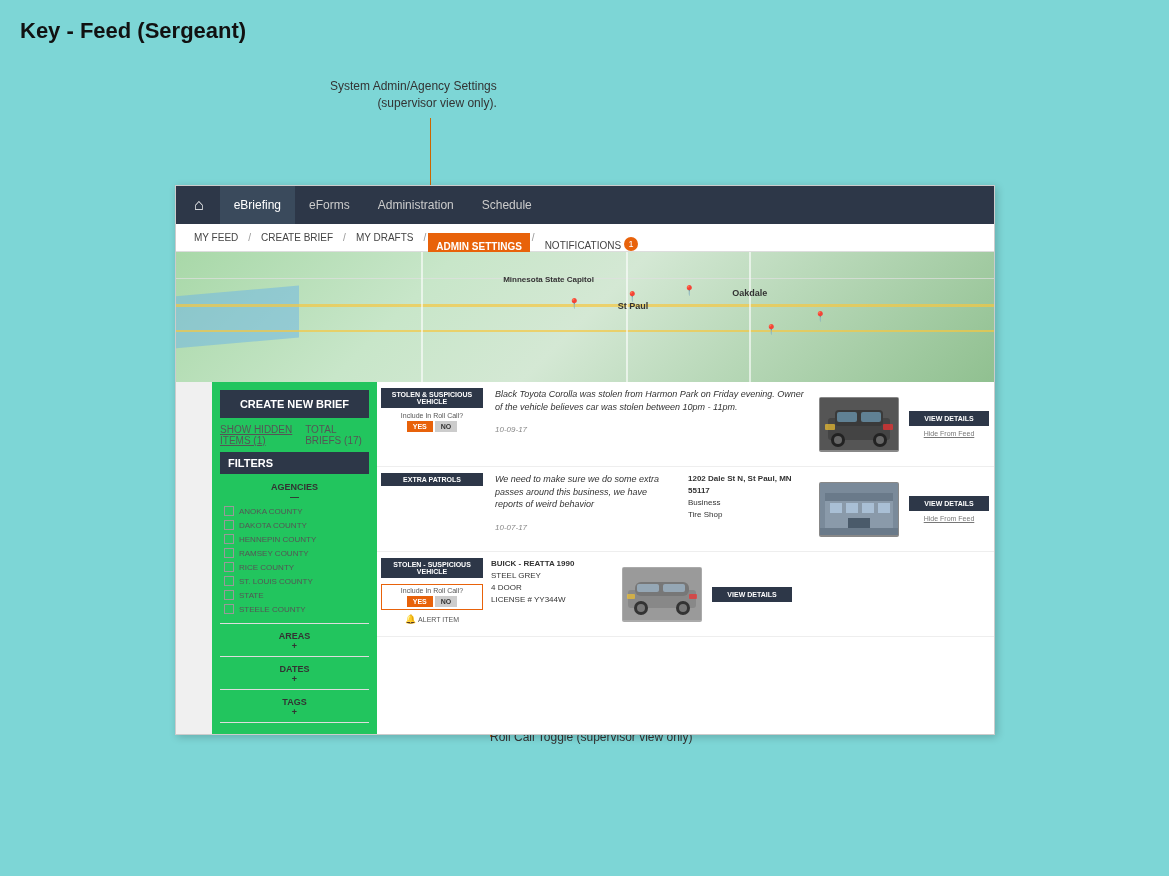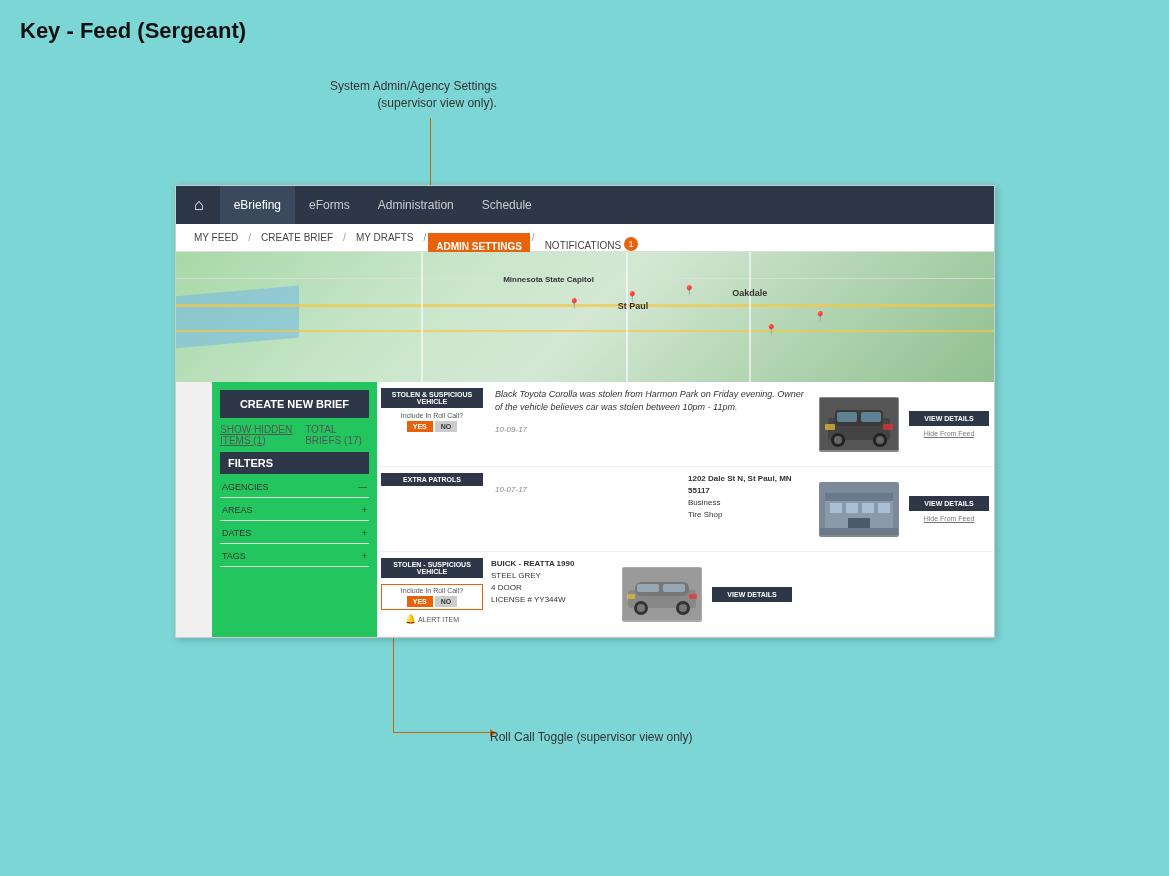--- a/index.html
+++ b/index.html
@@ -247,27 +247,28 @@
       font-size: 11px;
       font-weight: bold;
       padding: 5px 8px;
       display: flex;
       justify-content: space-between;
       align-items: center;
       margin-bottom: 4px;
     }
     .section-header {
       font-size: 9px;
-      font-weight: normal;
+      font-weight: bold;
       color: #333;
       padding: 4px 2px 2px 2px;
       display: flex;
       justify-content: space-between;
       align-items: center;
       cursor: pointer;
+      flex-direction: column;
     }
     .agency-list {
       list-style: none;
       margin-bottom: 4px;
     }
     .agency-list li {
       font-size: 8px;
       color: #555;
       padding: 2px 4px;
       display: flex;
@@ -535,20 +536,30 @@
       <div class="filters-header">
         <span>FILTERS</span>
       </div>
 
       
       <div class="filter-section">
         <div class="section-header">
           <span>AGENCIES</span>
           <span>—</span>
         </div>
+        <ul class="agency-list">
+          <li>ANOKA COUNTY</li>
+          <li>DAKOTA COUNTY</li>
+          <li>HENNEPIN COUNTY</li>
+          <li>RAMSEY COUNTY</li>
+          <li>RICE COUNTY</li>
+          <li>ST. LOUIS COUNTY</li>
+          <li>STATE</li>
+          <li>STEELE COUNTY</li>
+        </ul>
       </div>
 
       
       <div class="filter-section">
         <div class="section-header">
           <span>AREAS</span>
           <span>+</span>
         </div>
       </div>
 
@@ -608,20 +619,21 @@
           <button class="btn-view-details">VIEW DETAILS</button>
           <button class="btn-hide-feed">Hide From Feed</button>
         </div>
       </div>
 
       <div class="feed-item">
         <div class="feed-item-left">
           <div class="feed-type-badge">EXTRA PATROLS</div>
         </div>
         <div class="feed-item-middle">
+          <div class="feed-item-desc">We need to make sure we do some extra passes around this business, we have reports of weird behavior</div>
           <div class="feed-item-date">10-07-17</div>
         </div>
         <div class="feed-item-details">
           <div class="car-make">1202 Dale St N, St Paul, MN 55117</div>
           <div>Business</div>
           <div>Tire Shop</div>
         </div>
         <div class="feed-item-image">
           <div class="car-img-placeholder" style="background:#888;">
             <svg width="78" height="52" viewBox="0 0 78 52">

